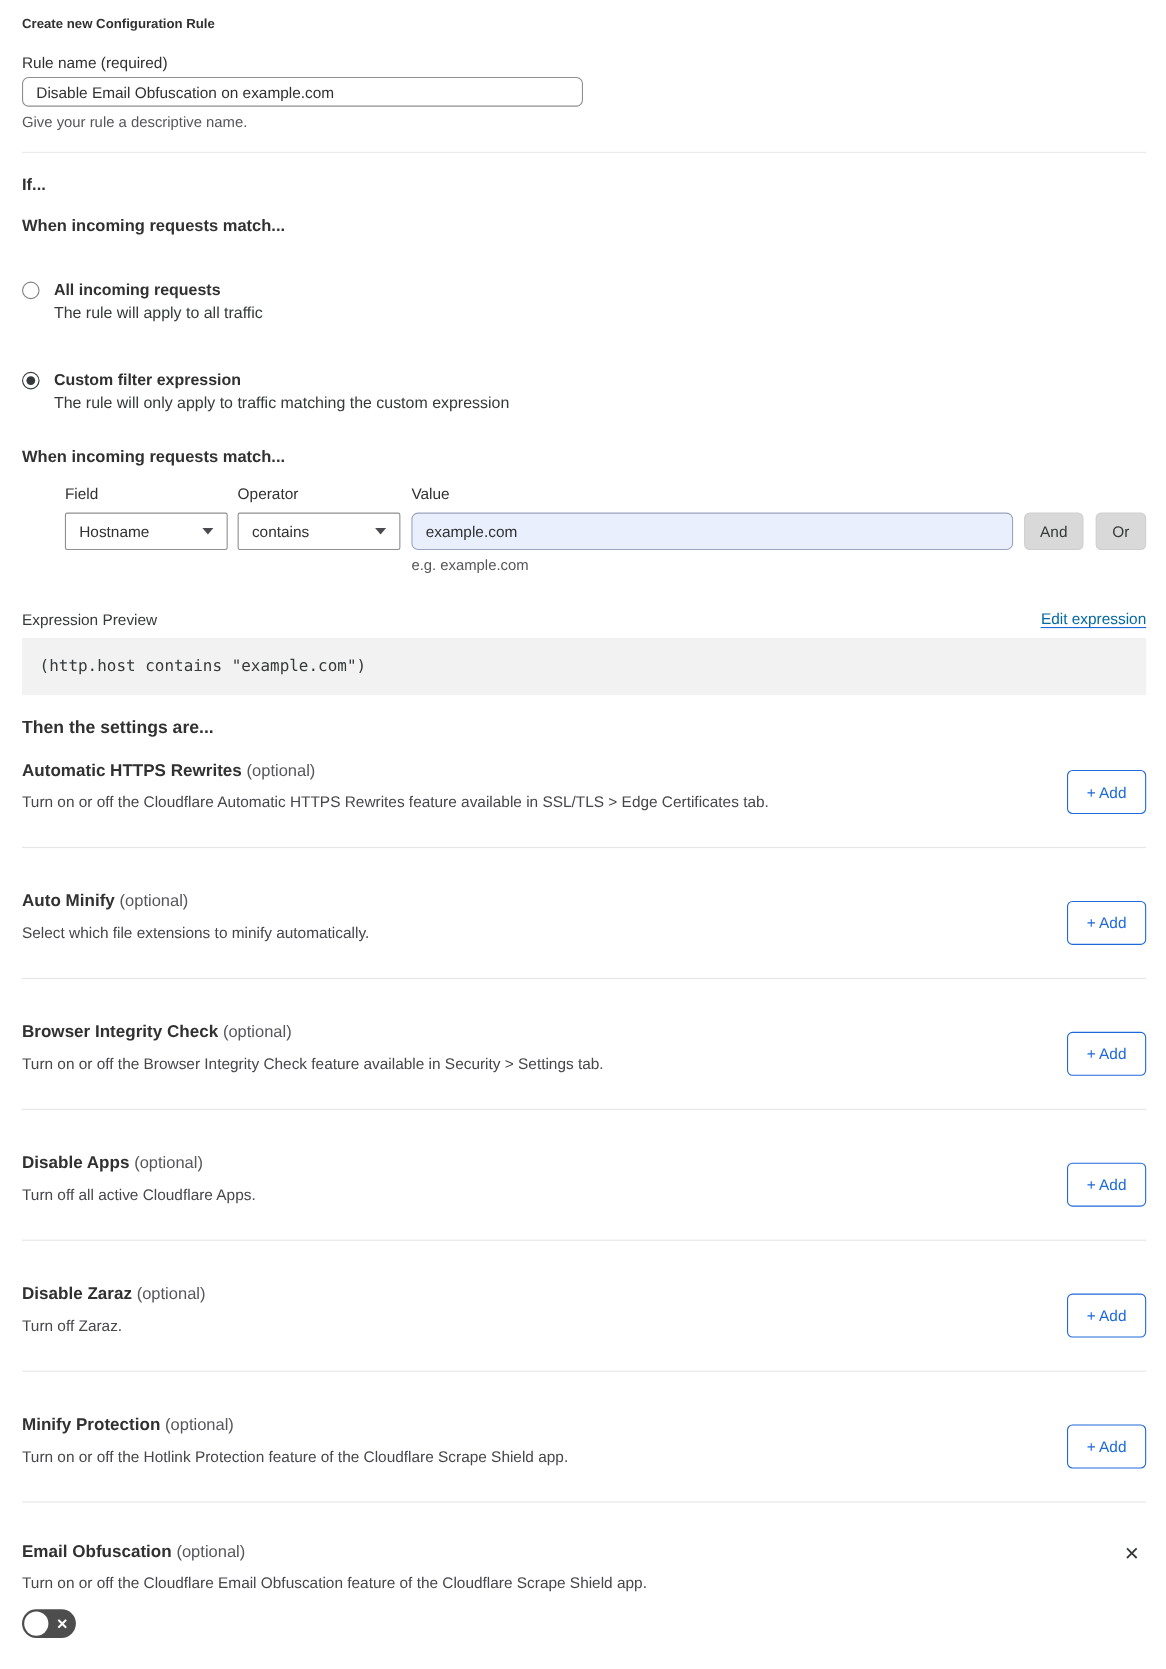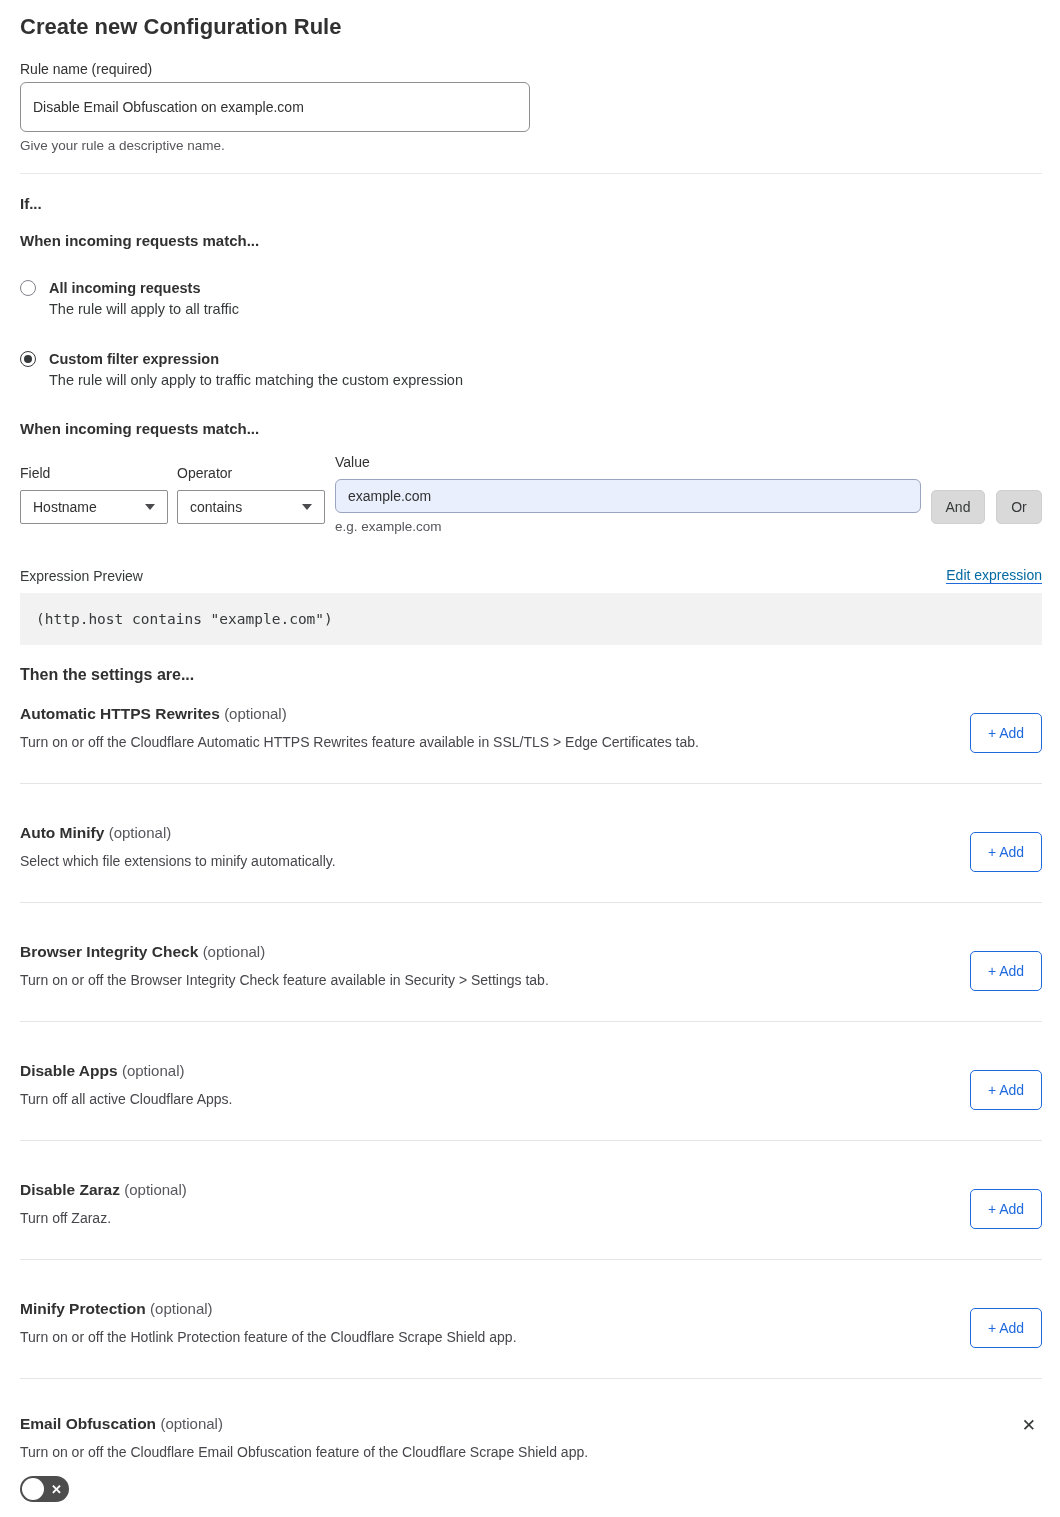--- a/index.html
+++ b/index.html
@@ -5,53 +5,53 @@
   * { box-sizing: border-box; margin: 0; padding: 0; }
   html, body { background: #fff; }
   body {
     width: 1060px;
     font-family: "Liberation Sans", "DejaVu Sans", sans-serif;
     color: #36393a;
     -webkit-font-smoothing: antialiased;
   }
   .page { padding: 14px 18px 24px 20px; }
 
-  h1.page-title { font-size: 22px; font-weight: bold; color: #313131; }
+  h1.page-title { font-size: 12px; font-weight: bold; color: #313131; }
 
   .form-group { margin-top: 21px; }
   .field-label { display: block; font-size: 14px; color: #313131; }
   .text-input {
-    display: block; margin-top: 5px; width: 510px; height: 50px;
+    display: block; margin-top: 5px; width: 510px; height: 27px;
     border: 1px solid #8f8f8f; border-radius: 6px; padding: 0 12px;
     font-size: 14px; color: #313131; background: #fff; outline: none;
     font-family: "Liberation Sans", "DejaVu Sans", sans-serif;
   }
   .help { margin-top: 6px; font-size: 13.5px; color: #56565c; }
 
   hr.divider { margin-top: 20px; border: none; border-top: 1px solid #e8e8e8; }
 
   h2.if-heading { margin-top: 21px; font-size: 15px; font-weight: bold; color: #313131; }
   h3.match-heading { margin-top: 20px; font-size: 15px; font-weight: bold; color: #313131; }
   h3.match-heading.second { margin-top: 29px; }
 
-  .radio-row { display: flex; margin-top: 29px; cursor: pointer; }
+  .radio-row { display: flex; margin-top: 40px; cursor: pointer; }
   .radio {
     flex: 0 0 auto; width: 16px; height: 16px; border: 1px solid #82828c;
     border-radius: 50%; margin-top: 2px; background: #fff;
     display: flex; align-items: center; justify-content: center;
   }
   .radio.checked { border-color: #36393a; }
   .radio.checked::after {
     content: ""; width: 8px; height: 8px; border-radius: 50%; background: #36393a;
   }
   .radio-text { margin-left: 13px; }
   .radio-label { font-size: 14.5px; font-weight: bold; color: #313131; line-height: 21px; }
   .radio-desc { font-size: 14.5px; color: #36393a; line-height: 21px; }
 
-  .builder { display: flex; align-items: center; margin-top: 17px; }
+  .builder { display: flex; align-items: flex-start; margin-top: 17px; margin-left: 39px; }
   .builder .col label { display: block; font-size: 14px; color: #313131; height: 17px; }
   .select {
     margin-top: 8px; height: 34px; border: 1px solid #8f8f8f; border-radius: 2px;
     background: #fff; display: flex; align-items: center; justify-content: space-between;
     padding: 0 12px; font-size: 14px; color: #313131; cursor: pointer;
   }
   .caret {
     width: 0; height: 0; border-left: 5px solid transparent;
     border-right: 5px solid transparent; border-top: 6px solid #4a4a4f;
   }

